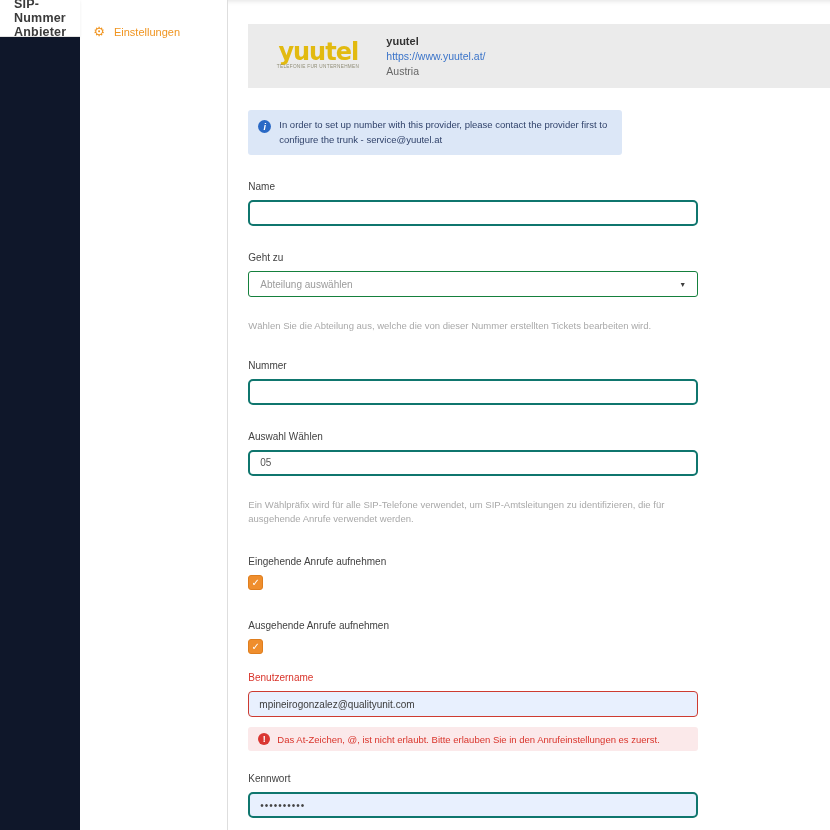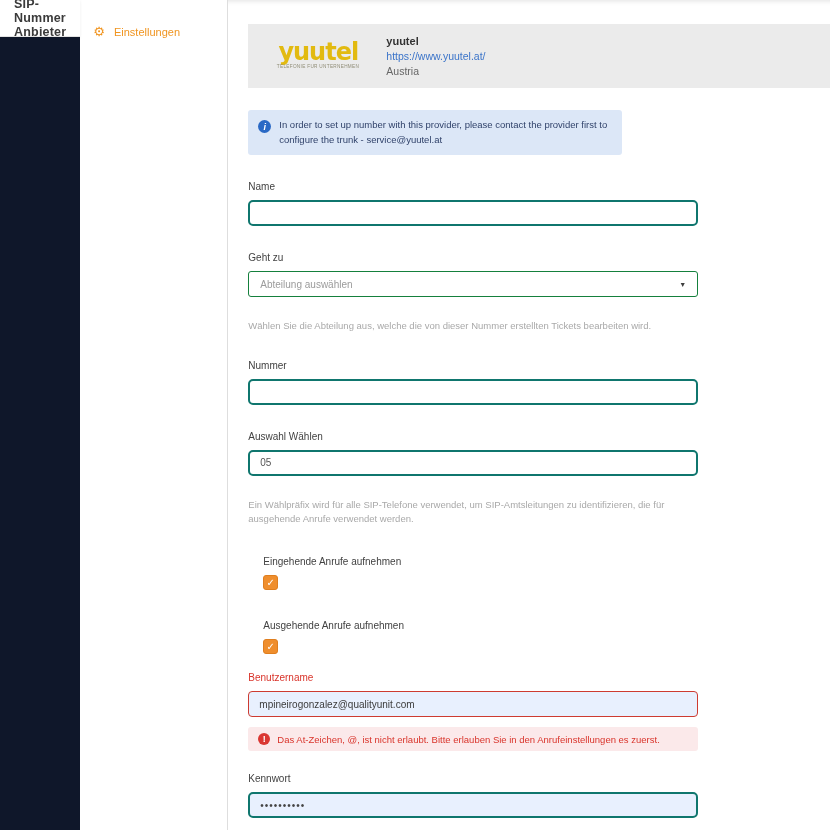--- a/index.html
+++ b/index.html
@@ -49,21 +49,21 @@
   .text-input { width:450px; height:26px; border:2px solid #0f766e; border-radius:5px;
                 padding:0 10px; font-size:10px; color:#555; background:#fff; outline:none;
                 font-family:"Liberation Sans","DejaVu Sans",sans-serif; }
   .fake-select { width:450px; height:26px; border:1px solid #15803d; border-radius:3px;
                  display:flex; align-items:center; justify-content:space-between;
                  padding:0 11px; background:#fff; cursor:pointer; }
   .select-placeholder { font-size:10px; color:#9b9b9b; }
   .caret-glyph { font-size:7px; color:#3f3f3f; }
   .helper-text { font-size:9.5px; color:#a9a9a9; line-height:1.5; margin-top:22px; width:458px; }
 
-  .checkbox-group { margin-top:30px;margin-left:15px; }
+  .checkbox-group { margin-top:30px; }
   .checkbox { width:15px; height:15px; background:#ef8e2d; border:1px solid #df7e1e;
               border-radius:3px; color:#fff; font-size:10px; font-weight:bold; line-height:1;
               display:flex; align-items:center; justify-content:center; cursor:pointer; }
 
   .username-group { margin-top:18px; }
   .label-error { color:#d9342b; }
   .input-error { background:#e8f0fe; border:1.5px solid #cd3b31; border-radius:4px; color:#3c3c3c; }
   .error-box { margin-top:10px; width:450px; background:#fbe9ea; border-radius:3px;
                padding:6px 10px; display:flex; align-items:center; gap:7px; }
   .error-icon { width:12px; height:12px; flex:0 0 12px; border-radius:50%; background:#da3732;

